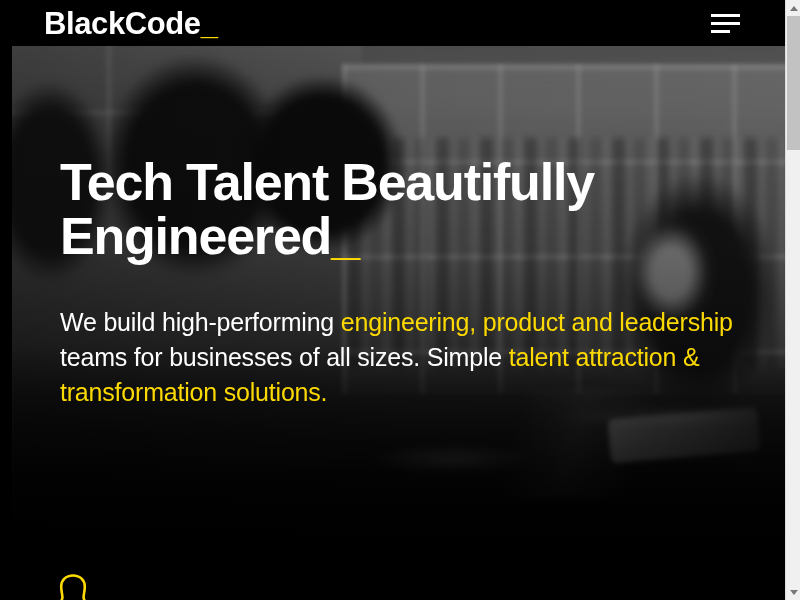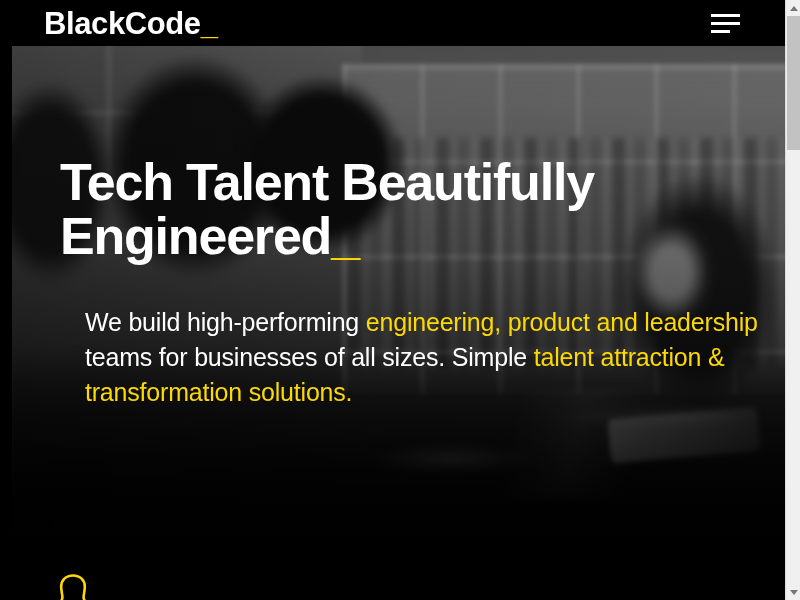--- a/index.html
+++ b/index.html
@@ -218,21 +218,20 @@
   .hero-title .title-accent { color:#fcd900; }
 
   .hero-sub {
     margin-top:42px;
     font-size:25px;
     line-height:1.40;
     font-weight:400;
     color:#ffffff;
     max-width:690px;
     letter-spacing:-0.2px;
-    margin-left:25px;
   }
   .hero-sub .sub-accent { color:#fcd900; }
 
   
   .next-section {
     position:absolute;
     left:0; top:535px;
     width:785px; height:65px;
     background:#000000;
   }

